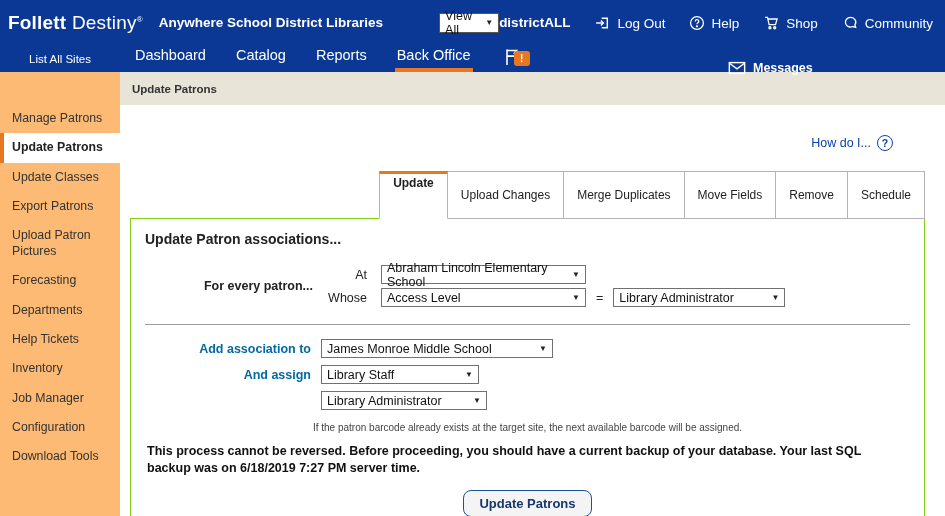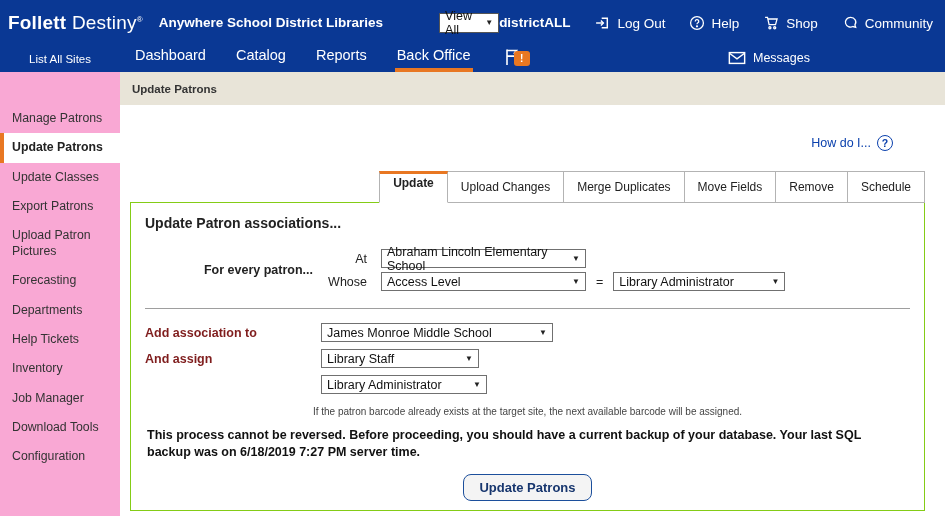--- a/index.html
+++ b/index.html
@@ -27,43 +27,43 @@
   .list-all { width:120px; display:flex; align-items:center; justify-content:center;
     font-size:11.5px; cursor:pointer; }
   .nav-items { display:flex; align-items:stretch; column-gap:26px; margin-left:13px; }
   .nav-item { display:flex; align-items:center; font-size:14.5px; padding:0 2px 3px;
     border-bottom:4px solid transparent; cursor:pointer; white-space:nowrap; }
   .nav-item.active { border-bottom-color:#e87722; }
   .flag-wrap { position:relative; margin-left:30px; align-self:center; cursor:pointer; }
   .flag-badge { position:absolute; left:11px; top:4px; background:#e87722; color:#fff;
     font-size:10px; font-weight:bold; width:16px; height:15px; border-radius:3px;
     display:flex; align-items:center; justify-content:center; }
-  .messages { position:absolute; left:728px; top:6px; display:inline-flex; align-items:center;
-    gap:7px; font-size:12.5px; font-weight:normal; cursor:pointer; }
+  .messages { position:absolute; left:728px; top:16px; display:inline-flex; align-items:center;
+    gap:7px; font-size:12.5px; font-weight:bold; cursor:pointer; }
 
   
   .page-body { display:flex; height:445px; }
-  .sidebar { width:120px; background:#f9a8d4; padding-top:32px; flex-shrink:0; }
+  .sidebar { width:120px; background:#fdba74; padding-top:32px; flex-shrink:0; }
   .side-item { font-size:12.3px; color:#333; padding:7px 8px 7px 12px; cursor:pointer; line-height:1.25; }
   .side-item.active { background:#fff; font-weight:bold; border-left:4px solid #e87722;
     padding-left:8px; color:#222; }
 
   .main { flex:1; background:#fff; }
   .breadcrumb-bar { height:33px; background:#e8e4d8; display:flex; align-items:center;
     padding-left:12px; font-size:11.5px; font-weight:bold; color:#333; }
 
   .howdoi-row { margin-top:30px; display:flex; justify-content:flex-end; align-items:center;
     gap:6px; padding-right:52px; }
   .howdoi-link { color:#0b41ad; font-size:12.5px; cursor:pointer; }
   .q-circle { width:16px; height:16px; border:1.6px solid #0b41ad; border-radius:50%;
     color:#0b41ad; font-size:10.5px; font-weight:bold; display:inline-flex;
     align-items:center; justify-content:center; cursor:pointer; }
 
   .tabs { display:flex; justify-content:flex-end; margin:20px 20px -1px 0; position:relative; z-index:2; }
-  .tab { background:#fff; border:1px solid #b3b3b3; border-left:none; padding:8px 13px;
+  .tab { background:#fff; border:1px solid #b3b3b3; border-left:none; padding:16px 13px;
     font-size:12px; color:#222; cursor:pointer; white-space:nowrap; }
   .tab:first-child { border-left:1px solid #b3b3b3; }
   .tab.active { border-top:3px solid #e87722; border-bottom-color:#fff; font-weight:bold; padding-top:2px; }
 
   .panel { margin:0 20px 0 10px; border:1px solid #84cc16; background:#fff; height:309px;
     padding:12px 14px; position:relative; z-index:1; }
   .panel-heading { font-size:14px; font-weight:bold; color:#222; margin-bottom:14px; }
 
   .form-row1 { display:flex; align-items:center; }
   .col-label { width:176px; text-align:right; font-weight:bold; font-size:12.5px; color:#222;
@@ -74,21 +74,21 @@
 
   .sel { display:inline-flex; align-items:center; justify-content:space-between;
     border:1px solid #707070; background:#fff; font-size:12.5px; color:#111;
     height:19px; padding:0 5px; cursor:pointer; }
   .sel .sel-arrow { font-size:8px; color:#222; margin-left:8px; }
   .w205{width:205px} .w172{width:172px} .w232{width:232px} .w158{width:158px} .w166{width:166px}
 
   .divider { border:none; border-top:1px solid #9e9e9e; margin:13px 0 14px; }
 
   .field-line2 { display:flex; align-items:center; margin:7px 0; }
-  .label2 { width:176px; text-align:left; font-weight:bold; font-size:12.5px; color:#7f1d1d;
+  .label2 { width:176px; text-align:right; font-weight:bold; font-size:12.5px; color:#0369a1;
     padding-right:10px; flex-shrink:0; }
 
   .barcode-note { text-align:center; font-size:10px; color:#444; margin-top:12px; }
   .warning { font-size:12.5px; font-weight:bold; color:#111; margin:10px 2px 0; line-height:1.35; }
   .btn-row { text-align:center; margin-top:13px; }
   .update-btn { font-family:"Liberation Sans", sans-serif; font-size:13px; font-weight:bold;
     color:#17366e; background:#f4f4f4; border:1px solid #1c4f9c; border-radius:8px;
     padding:5px 15px; cursor:pointer; }
 </style>
 </head>
@@ -167,22 +167,22 @@
     <div class="side-item">Manage Patrons</div>
     <div class="side-item active">Update Patrons</div>
     <div class="side-item">Update Classes</div>
     <div class="side-item">Export Patrons</div>
     <div class="side-item">Upload Patron Pictures</div>
     <div class="side-item">Forecasting</div>
     <div class="side-item">Departments</div>
     <div class="side-item">Help Tickets</div>
     <div class="side-item">Inventory</div>
     <div class="side-item">Job Manager</div>
+    <div class="side-item">Configuration</div>
     <div class="side-item">Download Tools</div>
-    <div class="side-item">Configuration</div>
   </div>
 
   <div class="main">
     <div class="breadcrumb-bar">Update Patrons</div>
 
     <div class="howdoi-row">
       <span class="howdoi-link">How do I...</span>
       <span class="q-circle">?</span>
     </div>
 

